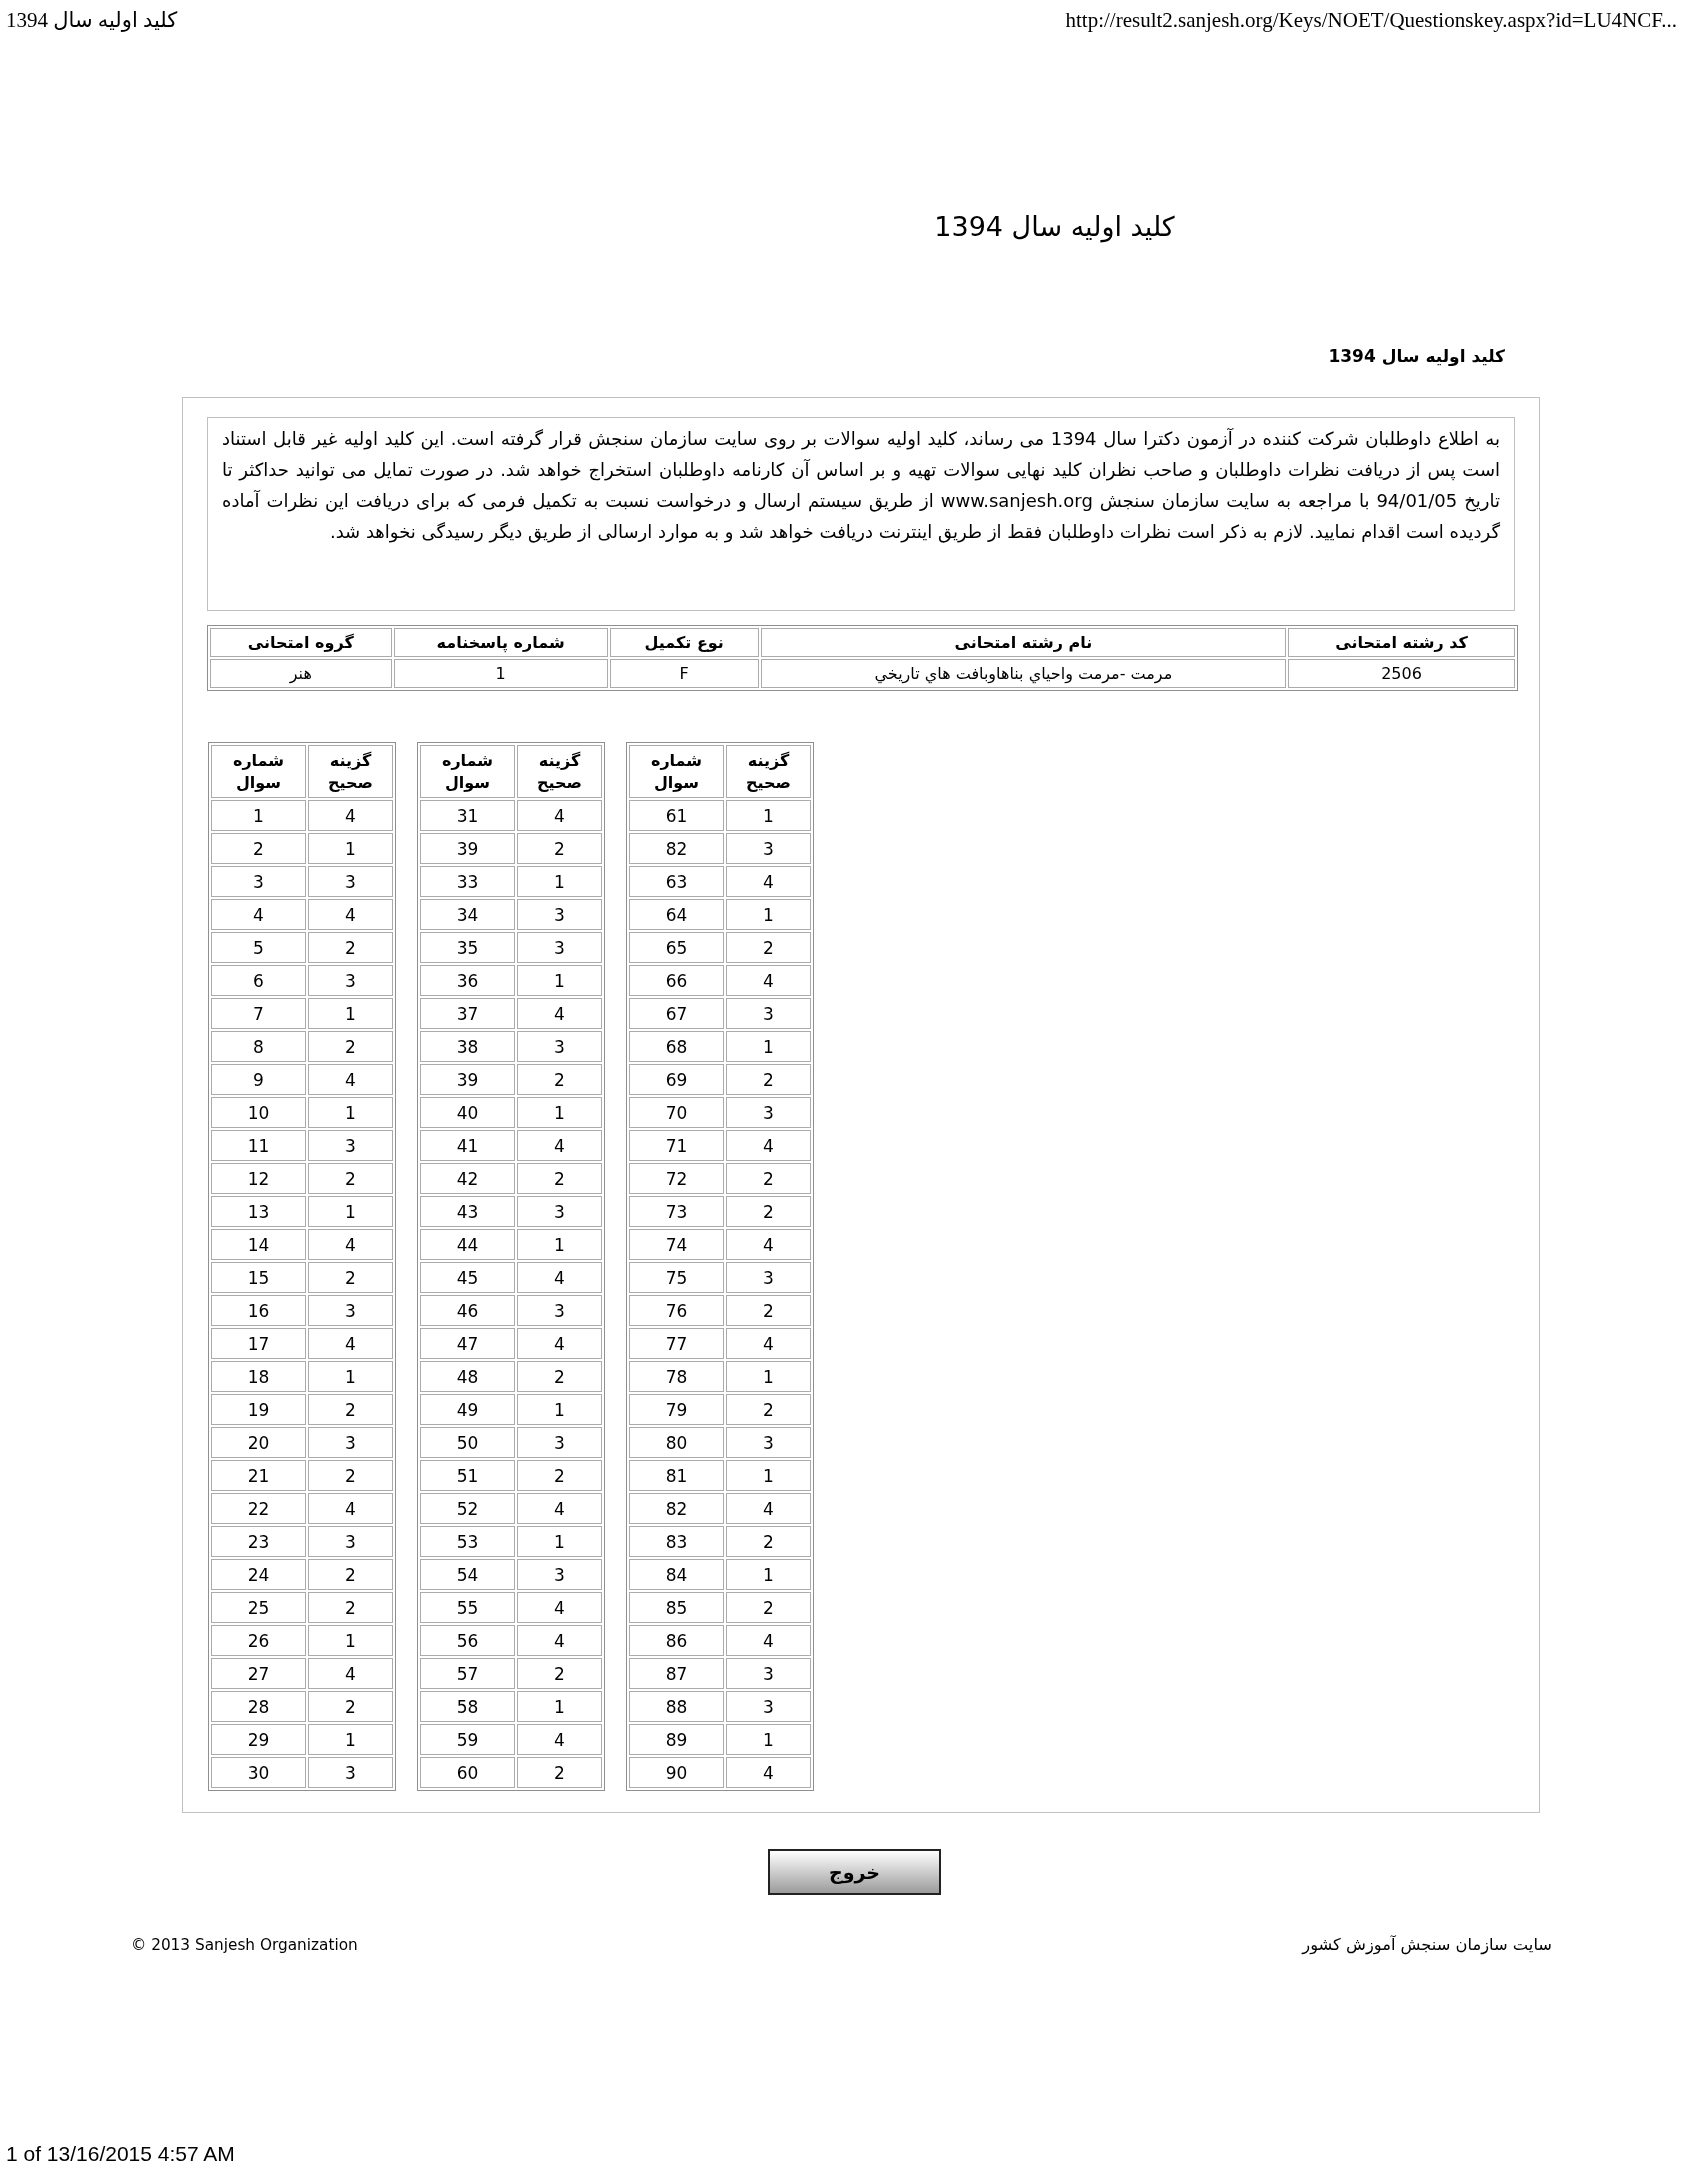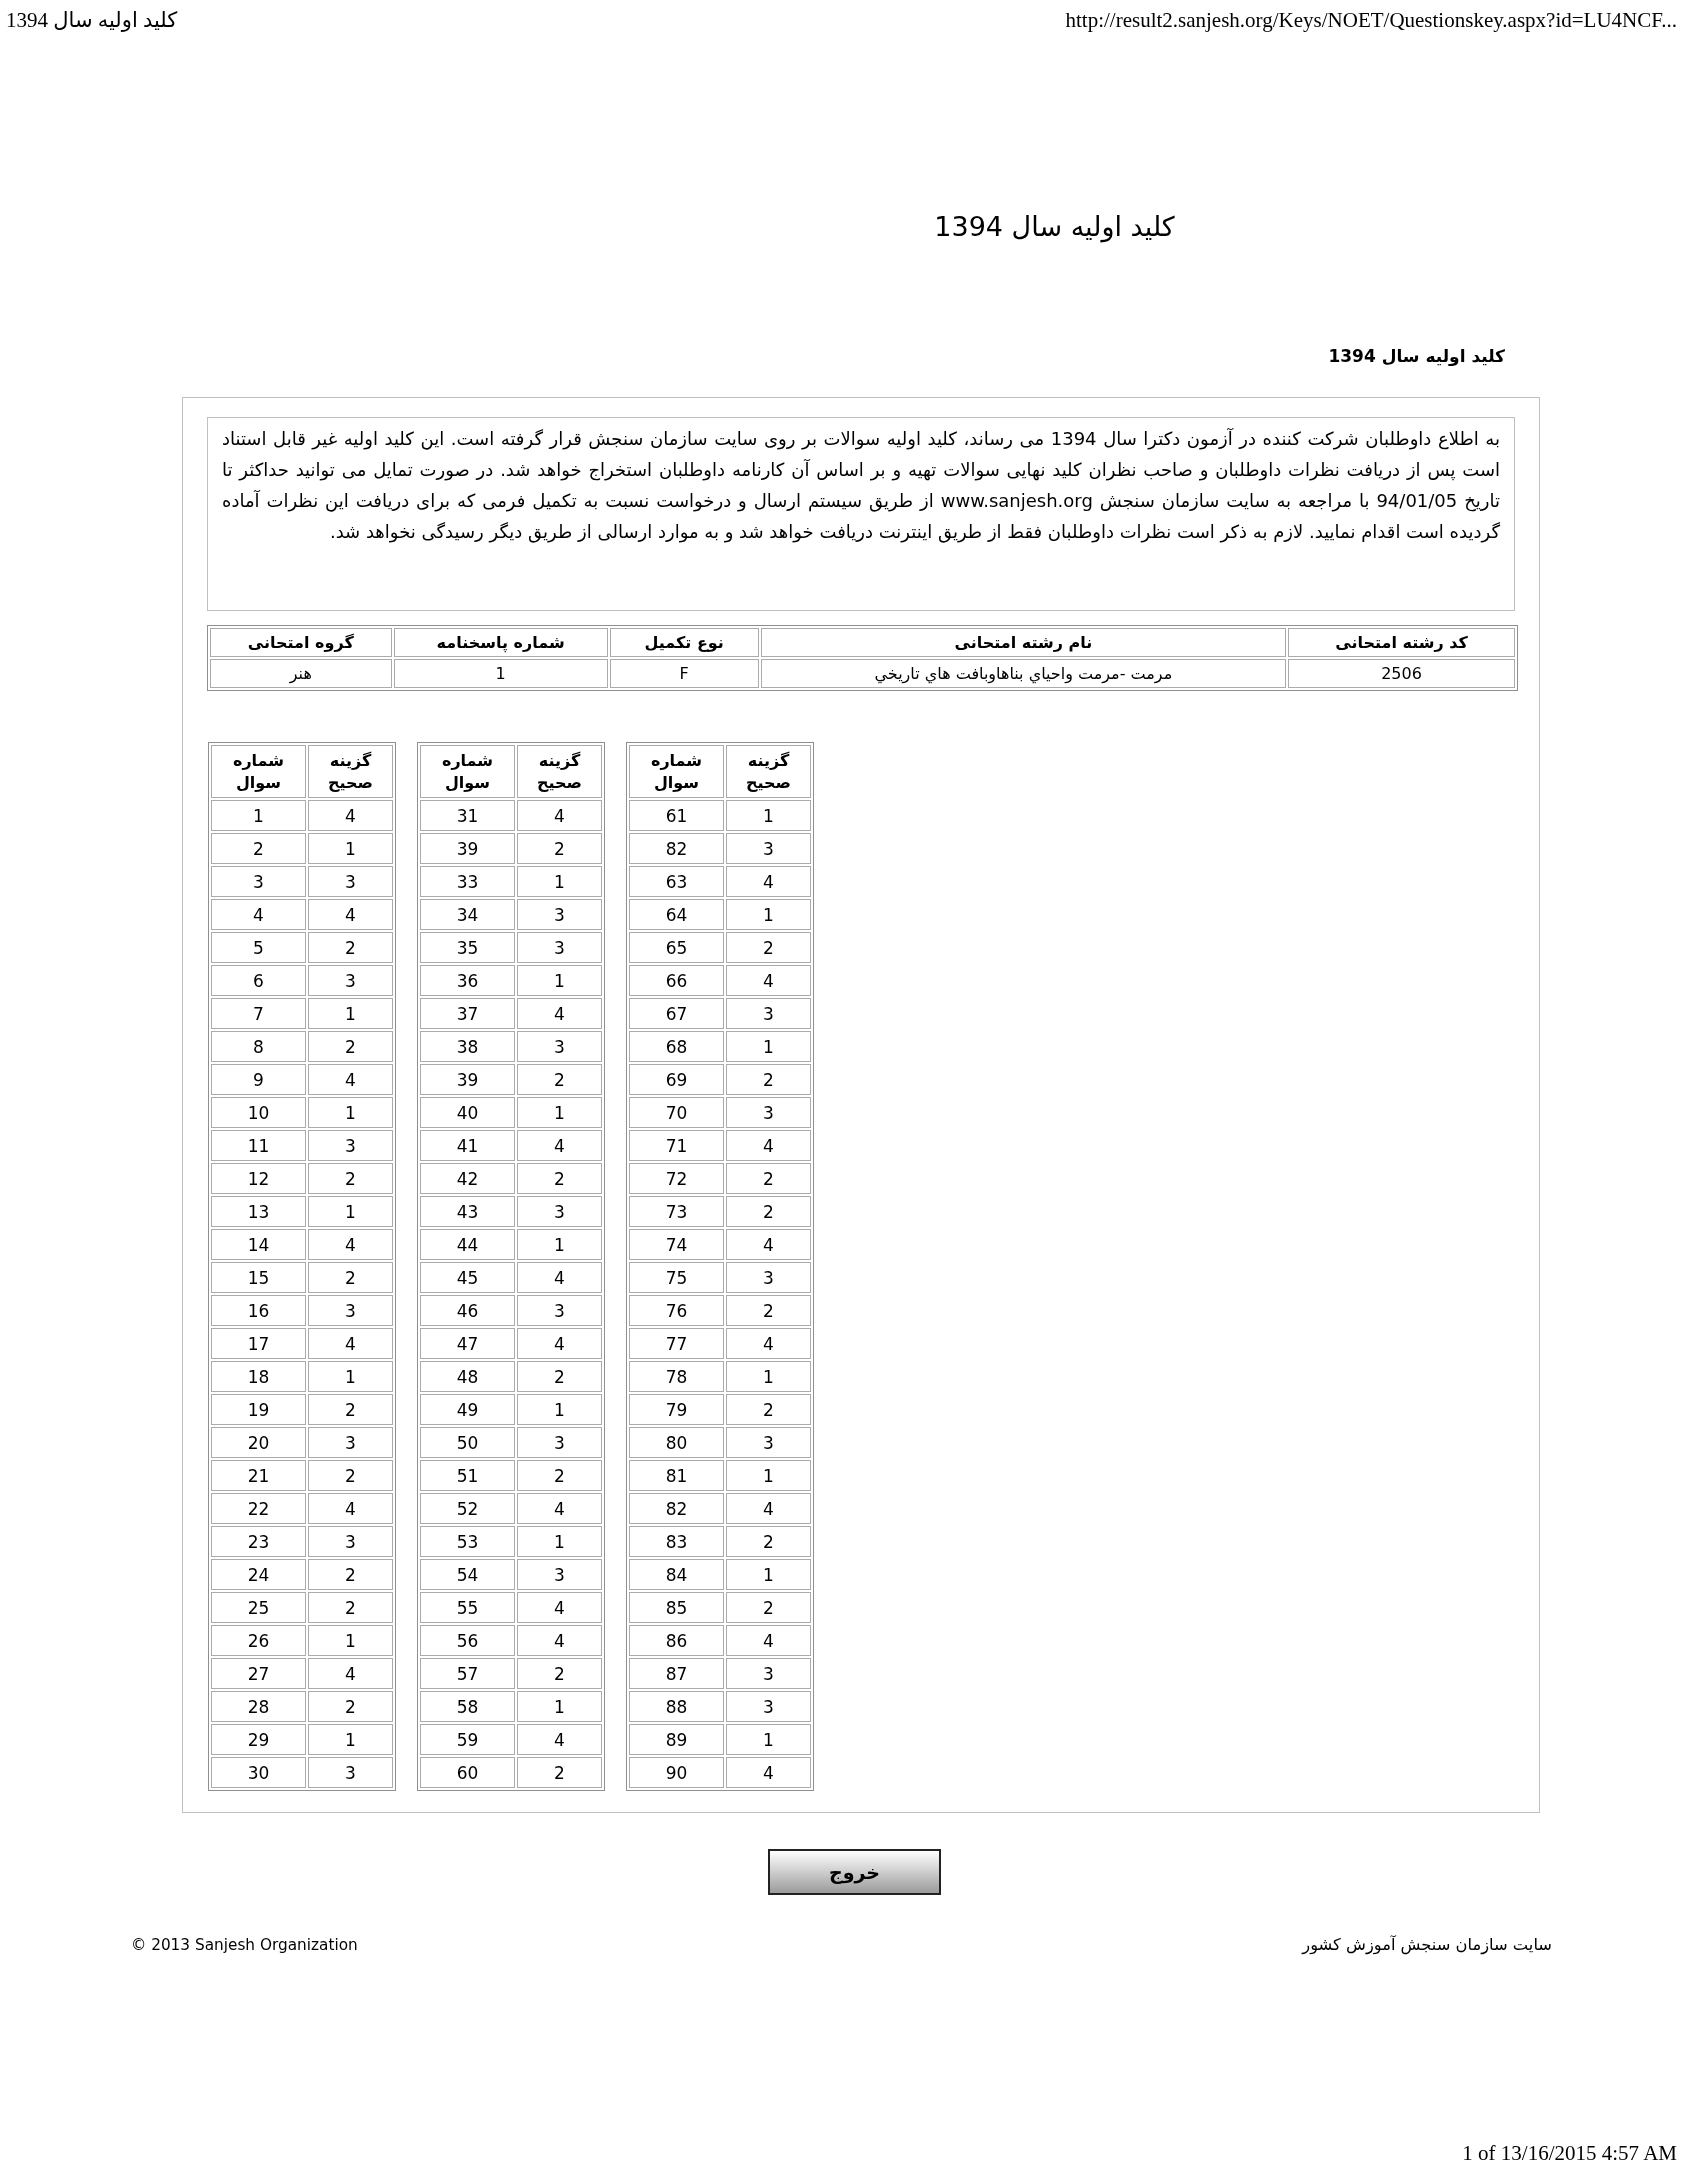--- a/index.html
+++ b/index.html
@@ -13,22 +13,22 @@
   
   .print-header {
     position: absolute; top: 8px; left: 6px; right: 6px;
     display: flex; justify-content: space-between;
     font-family: "Liberation Serif", "DejaVu Sans", serif;
     font-size: 21px;
   }
   .print-header .rtl { direction: rtl; }
   .print-footer {
     position: absolute; bottom: 12px; left: 6px; right: 6px;
-    display: flex; justify-content: flex-end;
-    font-family: Liberation Serif, serif;
+    display: flex; justify-content: flex-start;
+    font-family: Liberation Sans, sans-serif;
     font-size: 21px;
   }
   
   .page-title {
     position: absolute; top: 211px; left: 426px; right: 0;
     text-align: center; direction: rtl;
     font-size: 27px;
   }
   .page-subtitle {
     position: absolute; top: 346px; right: 178px;

